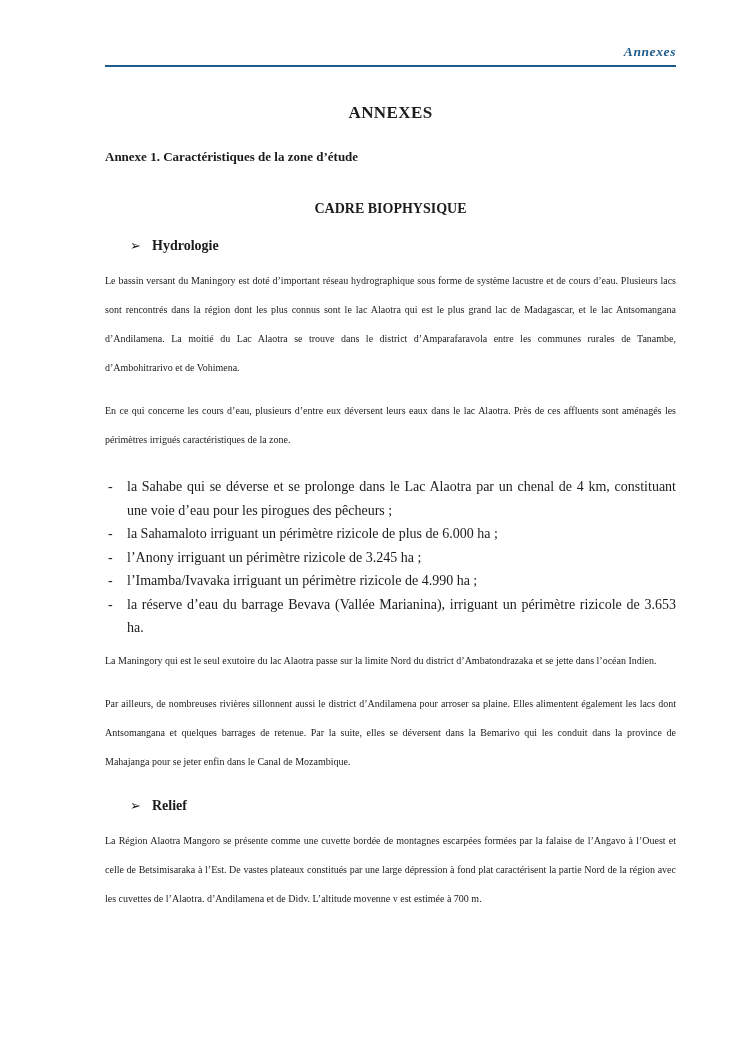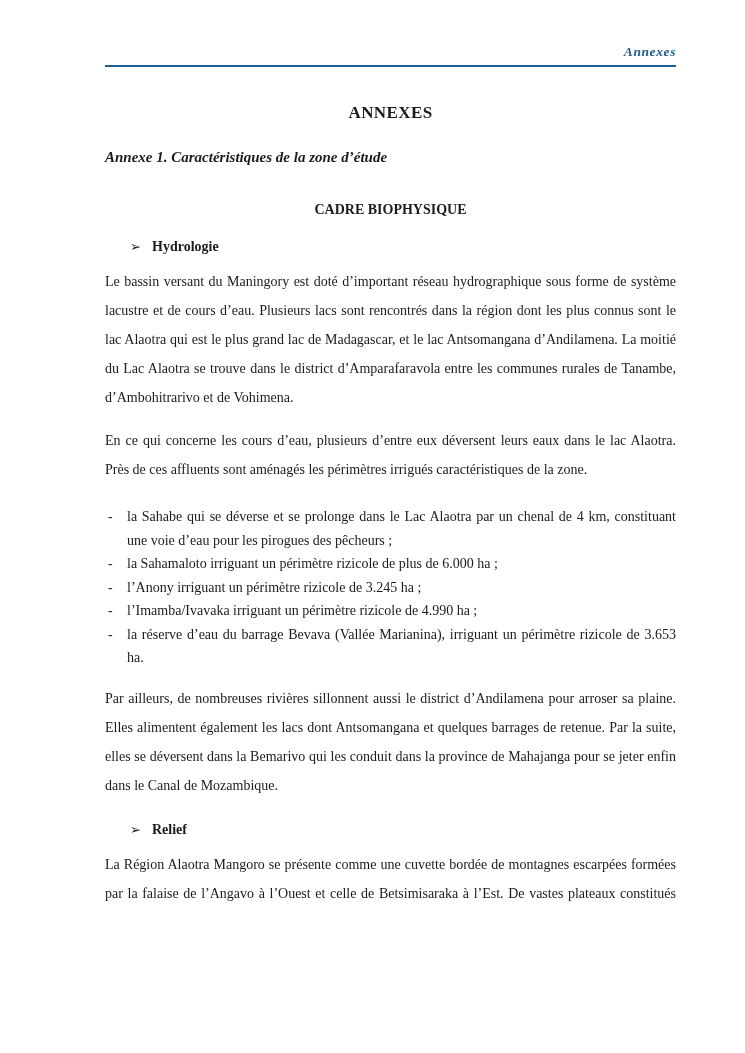--- a/index.html
+++ b/index.html
@@ -26,44 +26,43 @@
   }
   .main-title {
     text-align: center;
     font-weight: bold;
     font-size: 17px;
     letter-spacing: 0.4px;
     margin-top: 36px;
   }
   .annex-heading {
     font-weight: bold;
-    font-size: 15px;
+    font-size: 13px;
     margin-top: 26px;
-    font-style: italic;
   }
   .section-heading {
     font-weight: bold;
     font-size: 14px;
     margin-top: 36px;
     text-align: center;
   }
   .subsection-heading {
     font-weight: bold;
     font-size: 14px;
     margin-top: 21px;
     padding-left: 25px;
   }
   .subsection-heading .bullet {
     display: inline-block;
     width: 22px;
     font-weight: normal;
     font-size: 13px;
   }
   .para {
-    font-size: 14px;
+    font-size: 10px;
     line-height: 29px;
     text-align: justify;
     margin-top: 14px;
   }
   .para.first { margin-top: 12px; }
   .para.after-list { margin-top: 6px; }
   .bullet-list { margin-top: 21px; }
   .list-item {
     display: flex;
     font-size: 14px;
@@ -127,20 +126,21 @@
     <div class="list-item">
       <span class="marker">-</span>
       <span class="txt">l’Imamba/Ivavaka irriguant un périmètre rizicole de 4.990 ha ;</span>
     </div>
     <div class="list-item">
       <span class="marker">-</span>
       <span class="txt">la réserve d’eau du barrage Bevava (Vallée Marianina), irriguant un périmètre rizicole de 3.653 ha.</span>
     </div>
   </div>
 
+  <div class="para after-list">La Maningory qui est le seul exutoire du lac Alaotra passe sur la limite Nord du district d’Ambatondrazaka et se jette dans l’océan Indien.</div>
 
   <div class="para">Par ailleurs, de nombreuses rivières sillonnent aussi le district d’Andilamena pour arroser sa plaine. Elles alimentent également les lacs dont Antsomangana et quelques barrages de retenue. Par la suite, elles se déversent dans la Bemarivo qui les conduit dans la province de Mahajanga pour se jeter enfin dans le Canal de Mozambique.</div>
 
   <div class="subsection-heading relief">
     <span class="bullet">➢</span><span>Relief</span>
   </div>
 
   <div class="para first">La Région Alaotra Mangoro se présente comme une cuvette bordée de montagnes escarpées formées par la falaise de l’Angavo à l’Ouest et celle de Betsimisaraka à l’Est. De vastes plateaux constitués par une large dépression à fond plat caractérisent la partie Nord de la région avec les cuvettes de l’Alaotra, d’Andilamena et de Didy. L’altitude moyenne y est estimée à 700 m.</div>
 
   <div class="page-footer">I</div>

